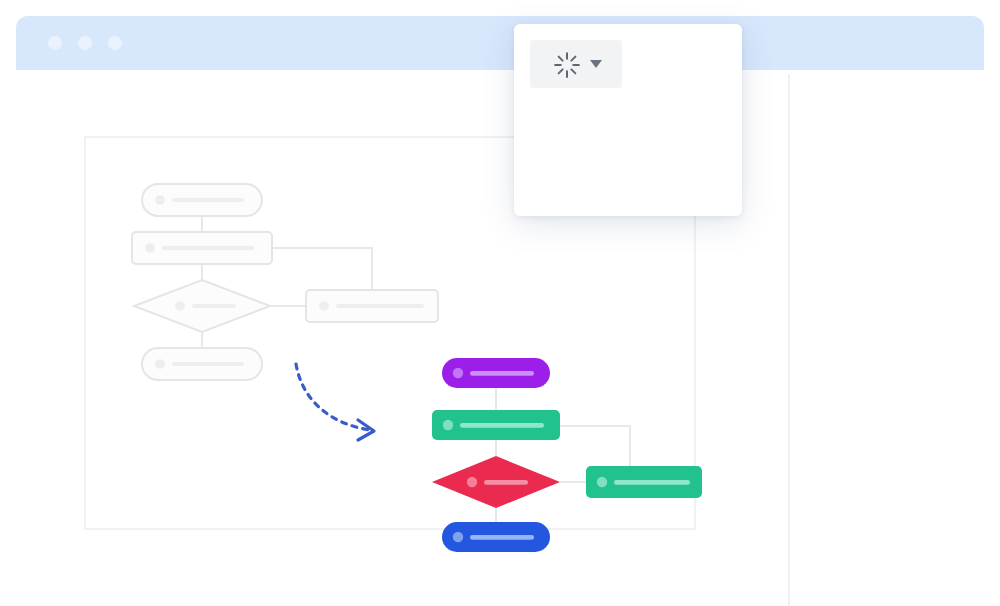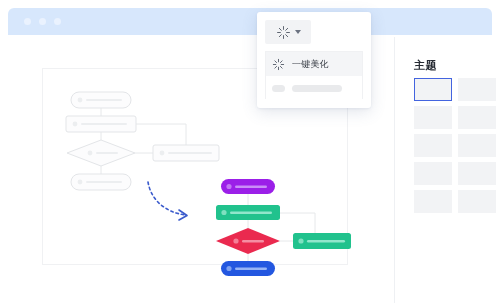--- a/index.html
+++ b/index.html
@@ -316,71 +316,35 @@
               <rect x="264" y="171" width="38" height="2.4" rx="1.2" fill="#90e6cb"></rect>
             </g>
           </g>
 
         </svg>
       </div>
     </div>
 
     <div class="pane-divider"></div>
 
-    <div class="theme-panel">
-      <div class="theme-title">主题</div>
-      <div class="theme-grid">
-        <div class="theme-swatch selected"></div>
-        <div class="theme-swatch"></div>
-        <div class="theme-swatch"></div>
-        <div class="theme-swatch"></div>
-        <div class="theme-swatch"></div>
-        <div class="theme-swatch"></div>
-        <div class="theme-swatch"></div>
-        <div class="theme-swatch"></div>
-        <div class="theme-swatch"></div>
-        <div class="theme-swatch"></div>
-      </div>
-    </div>
   </div>
 
   <div class="ai-popover">
 
     <div class="ai-toolbar">
       <svg class="sparkle" width="15" height="15" viewBox="0 0 24 24">
         <g stroke="#5f6672" stroke-width="1.6" stroke-linecap="round">
           <line x1="12" y1="2.5" x2="12" y2="7"></line>
           <line x1="12" y1="17" x2="12" y2="21.5"></line>
           <line x1="2.5" y1="12" x2="7" y2="12"></line>
           <line x1="17" y1="12" x2="21.5" y2="12"></line>
           <line x1="5.3" y1="5.3" x2="8.5" y2="8.5"></line>
           <line x1="15.5" y1="15.5" x2="18.7" y2="18.7"></line>
           <line x1="18.7" y1="5.3" x2="15.5" y2="8.5"></line>
           <line x1="8.5" y1="15.5" x2="5.3" y2="18.7"></line>
         </g>
       </svg>
       <span class="caret-down"></span>
     </div>
 
-    <div class="ai-menu">
-      <div class="ai-menu-item">
-        <svg width="13" height="13" viewBox="0 0 24 24">
-          <g stroke="#5f6672" stroke-width="1.8" stroke-linecap="round">
-            <line x1="12" y1="2.5" x2="12" y2="7"></line>
-            <line x1="12" y1="17" x2="12" y2="21.5"></line>
-            <line x1="2.5" y1="12" x2="7" y2="12"></line>
-            <line x1="17" y1="12" x2="21.5" y2="12"></line>
-            <line x1="5.3" y1="5.3" x2="8.5" y2="8.5"></line>
-            <line x1="15.5" y1="15.5" x2="18.7" y2="18.7"></line>
-            <line x1="18.7" y1="5.3" x2="15.5" y2="8.5"></line>
-            <line x1="8.5" y1="15.5" x2="5.3" y2="18.7"></line>
-          </g>
-        </svg>
-        <span class="label">一键美化</span>
-      </div>
-      <div class="ai-menu-skeleton">
-        <span class="skel-dot"></span>
-        <span class="skel-bar"></span>
-      </div>
-    </div>
   </div>
 
 </div>
 
 </body></html>

